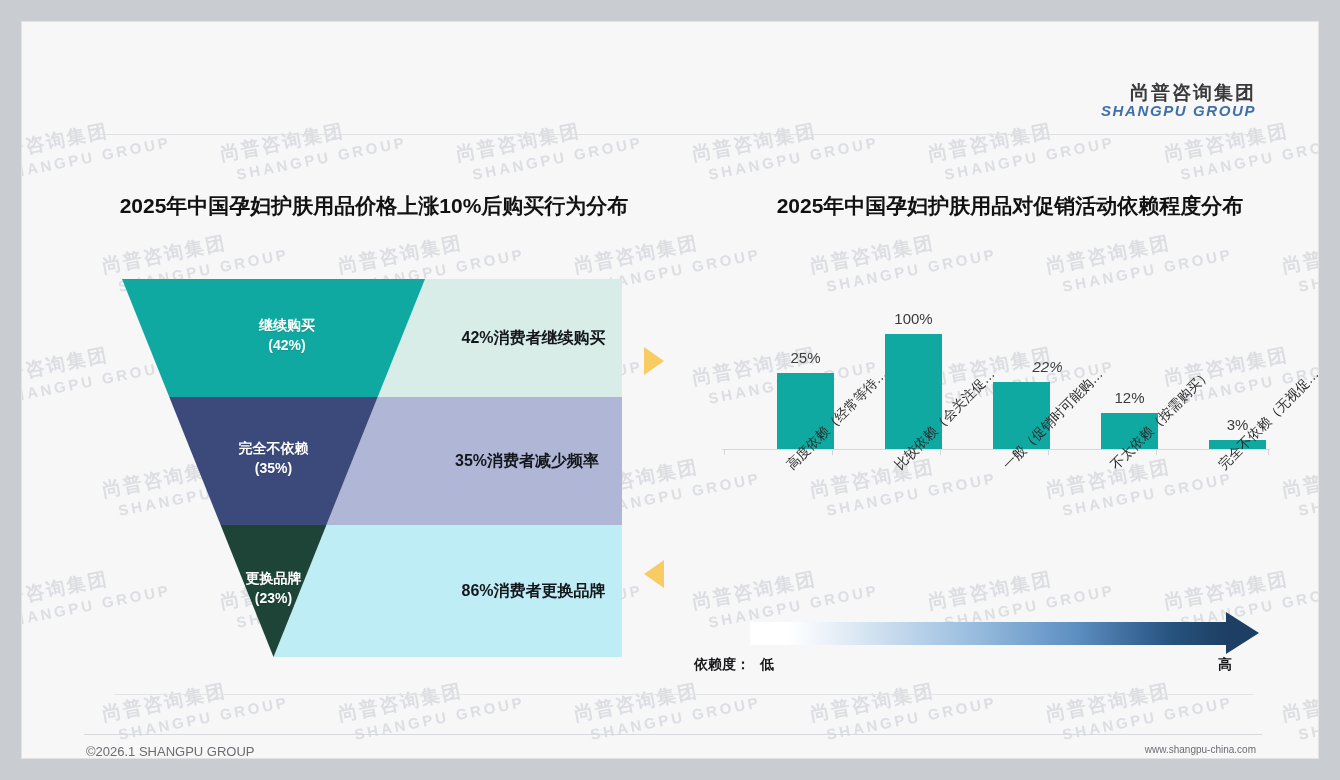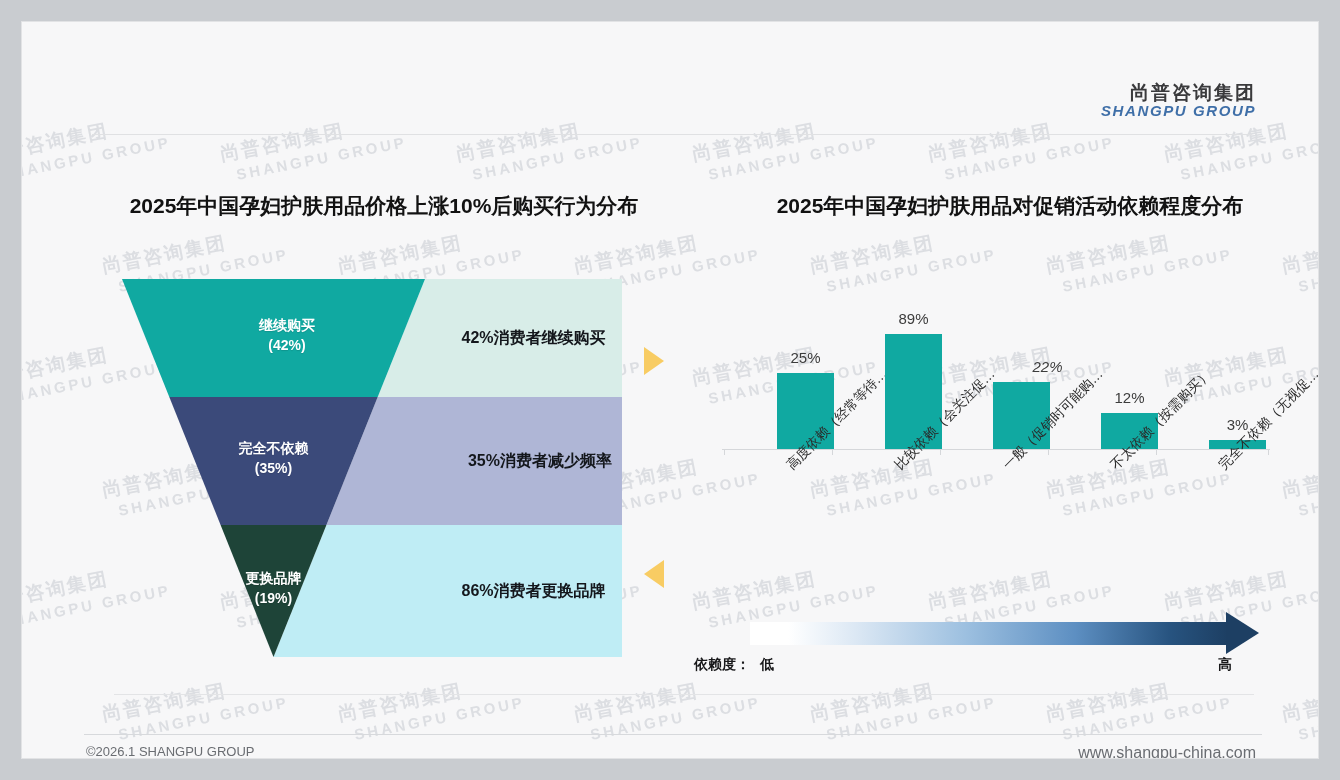--- a/index.html
+++ b/index.html
@@ -30,21 +30,21 @@
   }
   #title-rule{position:absolute;left:70px;top:112px;width:1160px;height:1px;background:#e0e1e3;}
   #logo{position:absolute;right:62px;top:60px;text-align:right;line-height:1.12;}
   #logo .cn{font-size:19px;font-weight:700;color:#3a3a3c;letter-spacing:2px;}
   #logo .en{font-size:15px;font-weight:700;font-style:italic;color:#3f6fa8;letter-spacing:1.6px;}
   
   .chart-title{
     position:absolute;font-size:21px;font-weight:700;color:#121212;
     text-align:center;line-height:1.32;z-index:3;
   }
-  #left-title{left:56px;top:170px;width:612px;}
+  #left-title{left:46px;top:170px;width:612px;}
   #right-title{left:688px;top:170px;width:600px;}
   
   #funnel-wrap{position:absolute;left:0;top:0;width:100%;height:100%;z-index:3;}
   .fl-label{
     position:absolute;color:#ffffff;font-weight:700;text-align:center;
     font-size:14px;line-height:1.42;z-index:4;text-shadow:0 1px 1px rgba(0,0,0,.12);
   }
   .fr-label{
     position:absolute;color:#14171c;font-weight:700;font-size:16px;z-index:4;
   }
@@ -72,21 +72,21 @@
     position:absolute;left:1204px;top:590px;width:0;height:0;
     border-top:21px solid transparent;border-bottom:21px solid transparent;
     border-left:33px solid #1d3f63;z-index:3;
   }
   .legend-text{position:absolute;font-size:14px;font-weight:700;color:#18181a;z-index:3;}
   
   #footnote-rule{position:absolute;left:92px;top:672px;width:1140px;height:1px;background:#e3e4e6;z-index:3;}
   #footnote{position:absolute;left:118px;top:682px;font-size:12.5px;color:#55585d;z-index:3;white-space:nowrap;}
   #footer-rule{position:absolute;left:62px;top:712px;width:1178px;height:1px;background:#d7d9dc;z-index:3;}
   #footer-left{position:absolute;left:64px;top:722px;font-size:13px;color:#6a6d72;z-index:3;}
-  #footer-right{position:absolute;right:62px;top:722px;font-size:16px;color:#6a6d72;z-index:3;}
+  #footer-right{position:absolute;right:62px;top:722px;font-size:10px;color:#6a6d72;z-index:3;}
 </style>
 </head>
 <body>
 
 <div id="slide">
   <div id="card">
 
     <div class="wm-layer" id="wm-layer">
         <div class="wm" style="left: -40px; top: 120px;">
           <span class="l1">尚普咨询集团</span>
@@ -259,43 +259,43 @@
         </svg>
         <div class="fl-label" style="left: 195px; top: 294px; width: 140px;">
           <div>继续购买</div>
           <div>(42%)</div>
         </div>
         <div class="fr-label" style="left: 433px; top: 306px; width: 157px; text-align: center;">42%消费者继续购买</div>
         <div class="fl-label" style="left: 181.5px; top: 417px; width: 140px;">
           <div>完全不依赖</div>
           <div>(35%)</div>
         </div>
-        <div class="fr-label" style="left: 433px; top: 429px; width: 157px; text-align: right;">35%消费者减少频率</div>
+        <div class="fr-label" style="left: 433px; top: 429px; width: 157px; text-align: left;">35%消费者减少频率</div>
         <div class="fl-label" style="left: 181.5px; top: 547px; width: 140px;">
           <div>更换品牌</div>
-          <div>(19%)</div>
+          <div>(23%)</div>
         </div>
         <div class="fr-label" style="left: 433px; top: 559px; width: 157px; text-align: center;">86%消费者更换品牌</div>
         <div class="arrow-tri" style="left: 622px; top: 325px; border-top: 14px solid transparent; border-bottom: 14px solid transparent; border-left: 20px solid rgb(248, 204, 99);"></div>
         <div class="arrow-tri" style="left: 622px; top: 538px; border-top: 14px solid transparent; border-bottom: 14px solid transparent; border-right: 20px solid rgb(248, 204, 99);"></div>
       </div>
 
     <div id="bar-wrap">
         <div class="axis-line" style="left: 700px; top: 427px; width: 548px; height: 1px;"></div>
         <div class="axis-tick" style="left: 702px; top: 427px;"></div>
         <div class="axis-tick" style="left: 810px; top: 427px;"></div>
         <div class="axis-tick" style="left: 918px; top: 427px;"></div>
         <div class="axis-tick" style="left: 1026px; top: 427px;"></div>
         <div class="axis-tick" style="left: 1134px; top: 427px;"></div>
         <div class="axis-tick" style="left: 1246px; top: 427px;"></div>
         <div class="bar" style="left: 755px; top: 351px; width: 57px; height: 76px; background: rgb(16, 169, 161);"></div>
         <div class="bar-val" style="left: 745px; top: 327px; width: 77px;">25%</div>
         <div class="cat-label" style="left: 761px; top: 439px;">高度依赖（经常等待…</div>
         <div class="bar" style="left: 863px; top: 312px; width: 57px; height: 115px; background: rgb(16, 169, 161);"></div>
-        <div class="bar-val" style="left: 853px; top: 288px; width: 77px;">89%</div>
+        <div class="bar-val" style="left: 853px; top: 288px; width: 77px;">100%</div>
         <div class="cat-label" style="left: 869px; top: 439px;">比较依赖（会关注促…</div>
         <div class="bar" style="left: 971px; top: 360px; width: 57px; height: 67px; background: rgb(16, 169, 161);"></div>
         <div class="bar-val" style="left: 987px; top: 336px; width: 77px; font-style: italic;">22%</div>
         <div class="cat-label" style="left: 977px; top: 439px;">一般（促销时可能购…</div>
         <div class="bar" style="left: 1079px; top: 391px; width: 57px; height: 36px; background: rgb(16, 169, 161);"></div>
         <div class="bar-val" style="left: 1069px; top: 367px; width: 77px;">12%</div>
         <div class="cat-label" style="left: 1085px; top: 439px;">不太依赖（按需购买）</div>
         <div class="bar" style="left: 1187px; top: 418px; width: 57px; height: 9px; background: rgb(16, 169, 161);"></div>
         <div class="bar-val" style="left: 1177px; top: 394px; width: 77px;">3%</div>
         <div class="cat-label" style="left: 1193px; top: 439px;">完全不依赖（无视促…</div>

